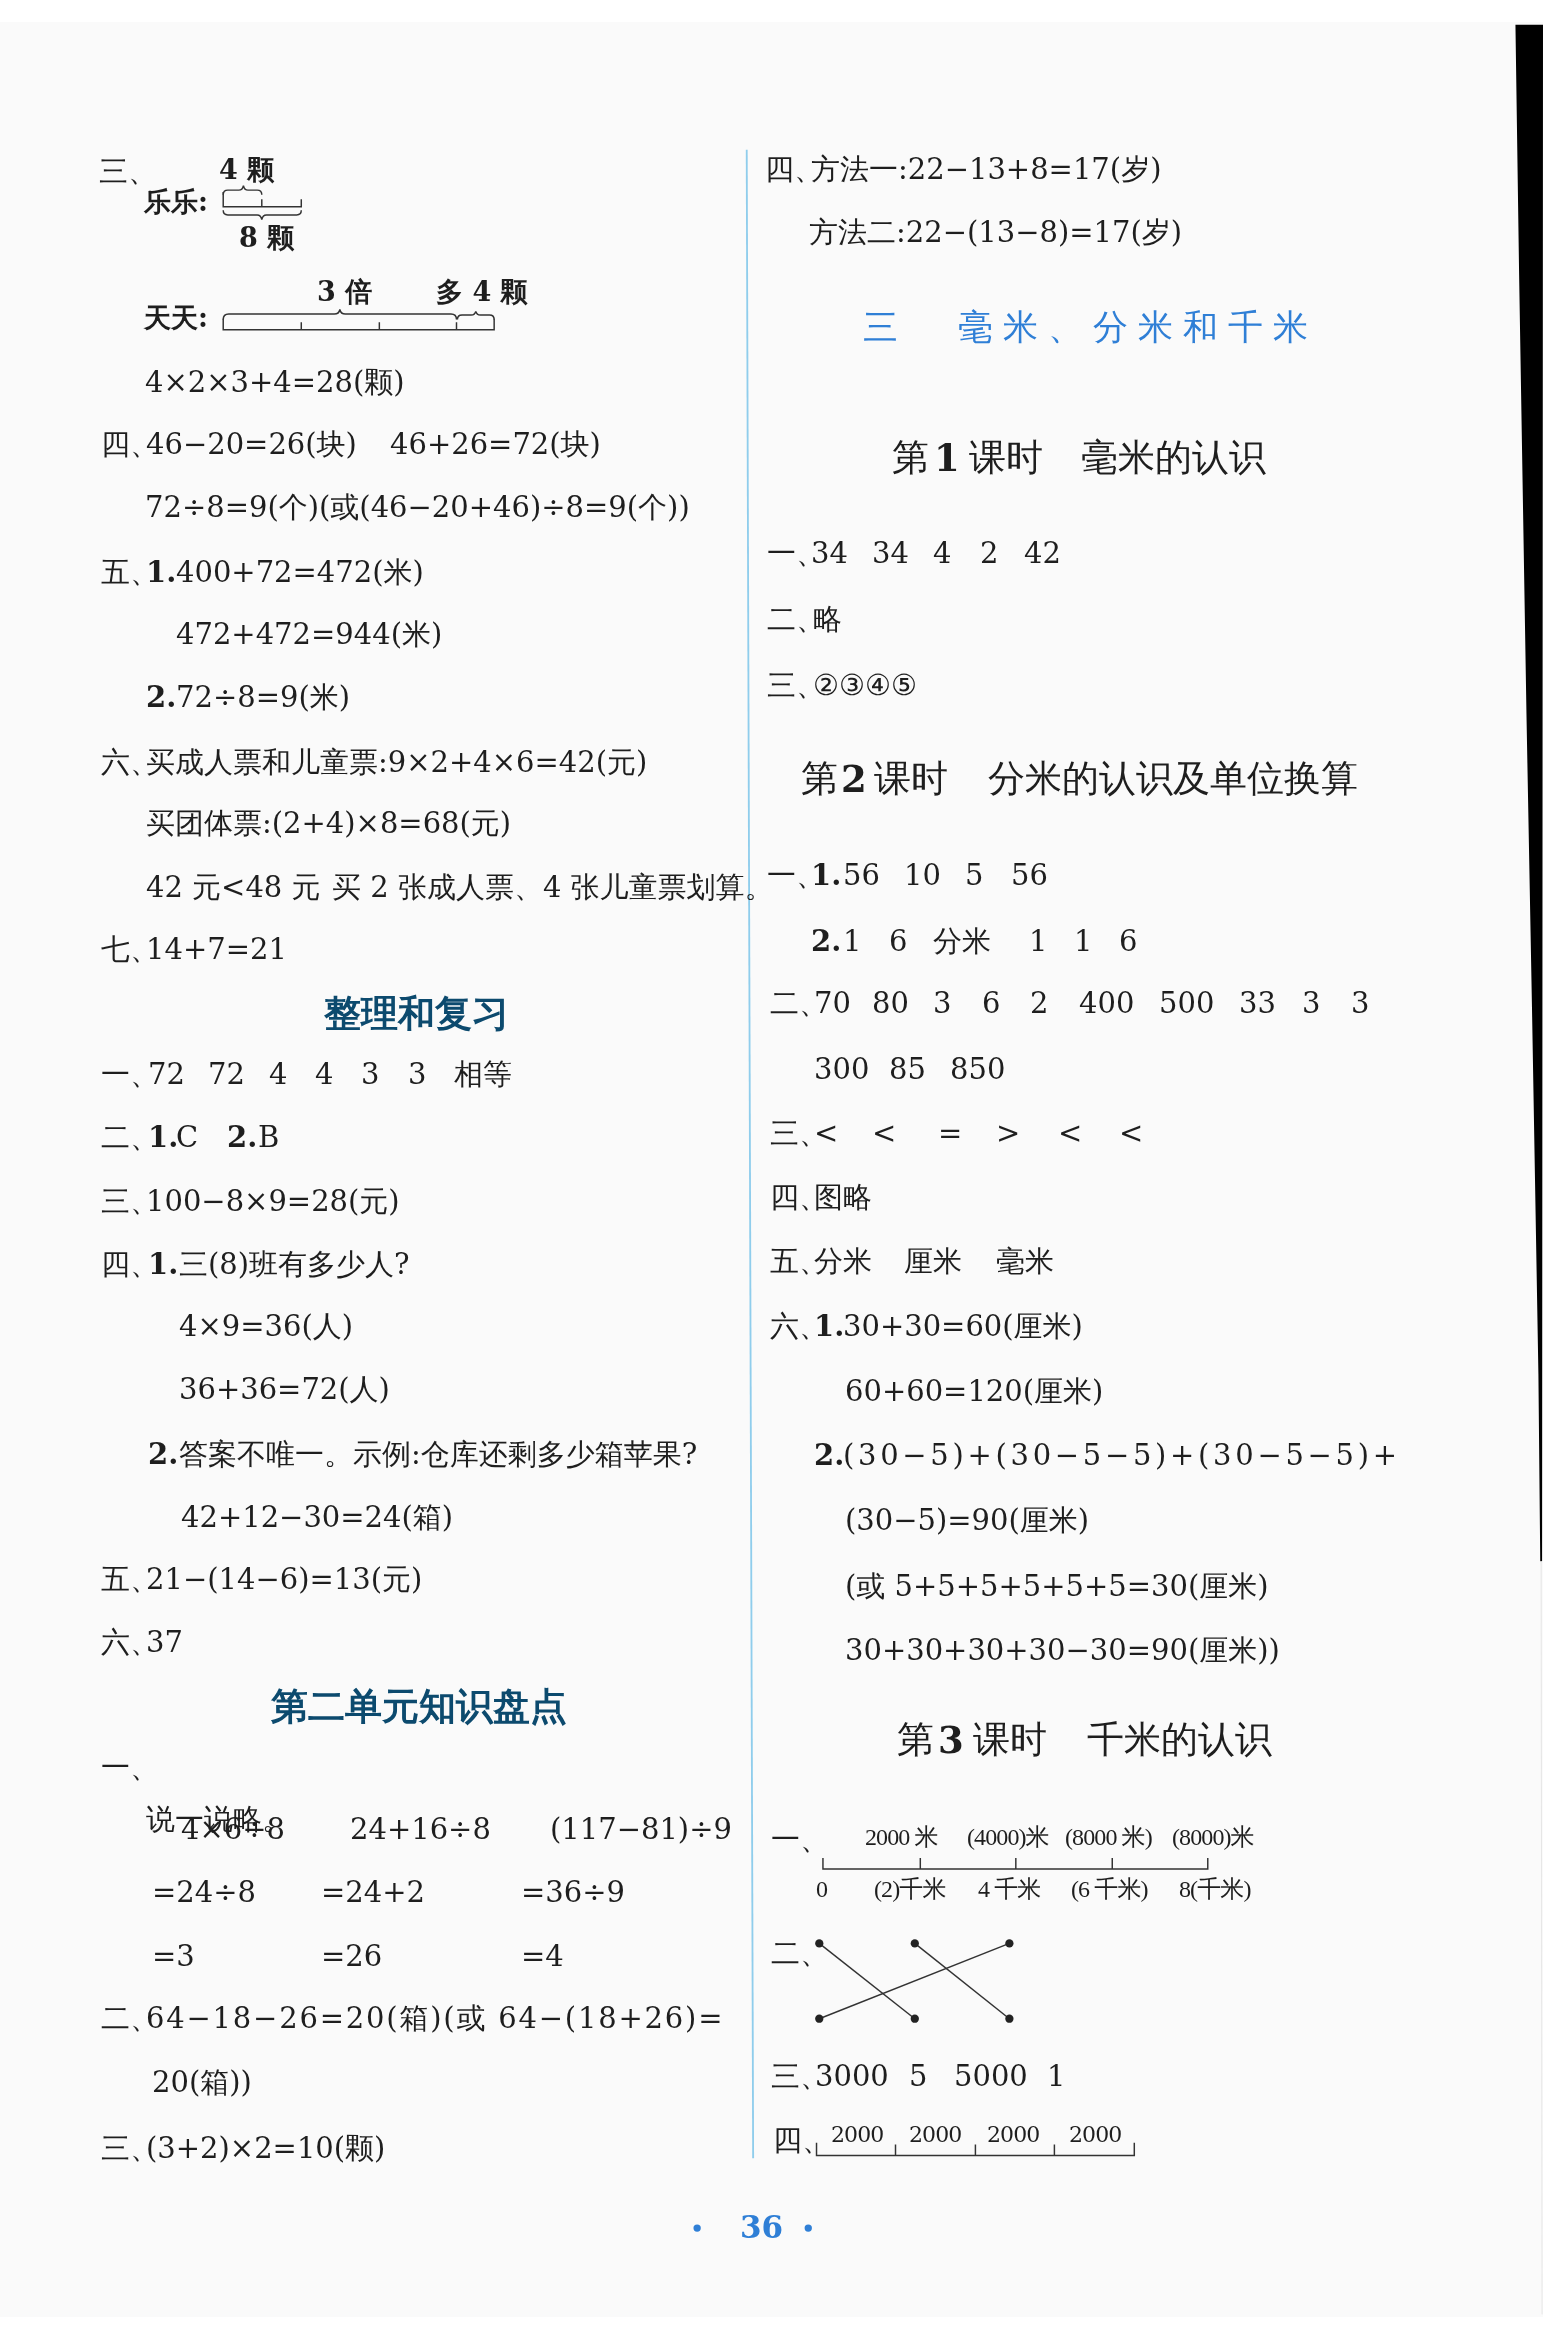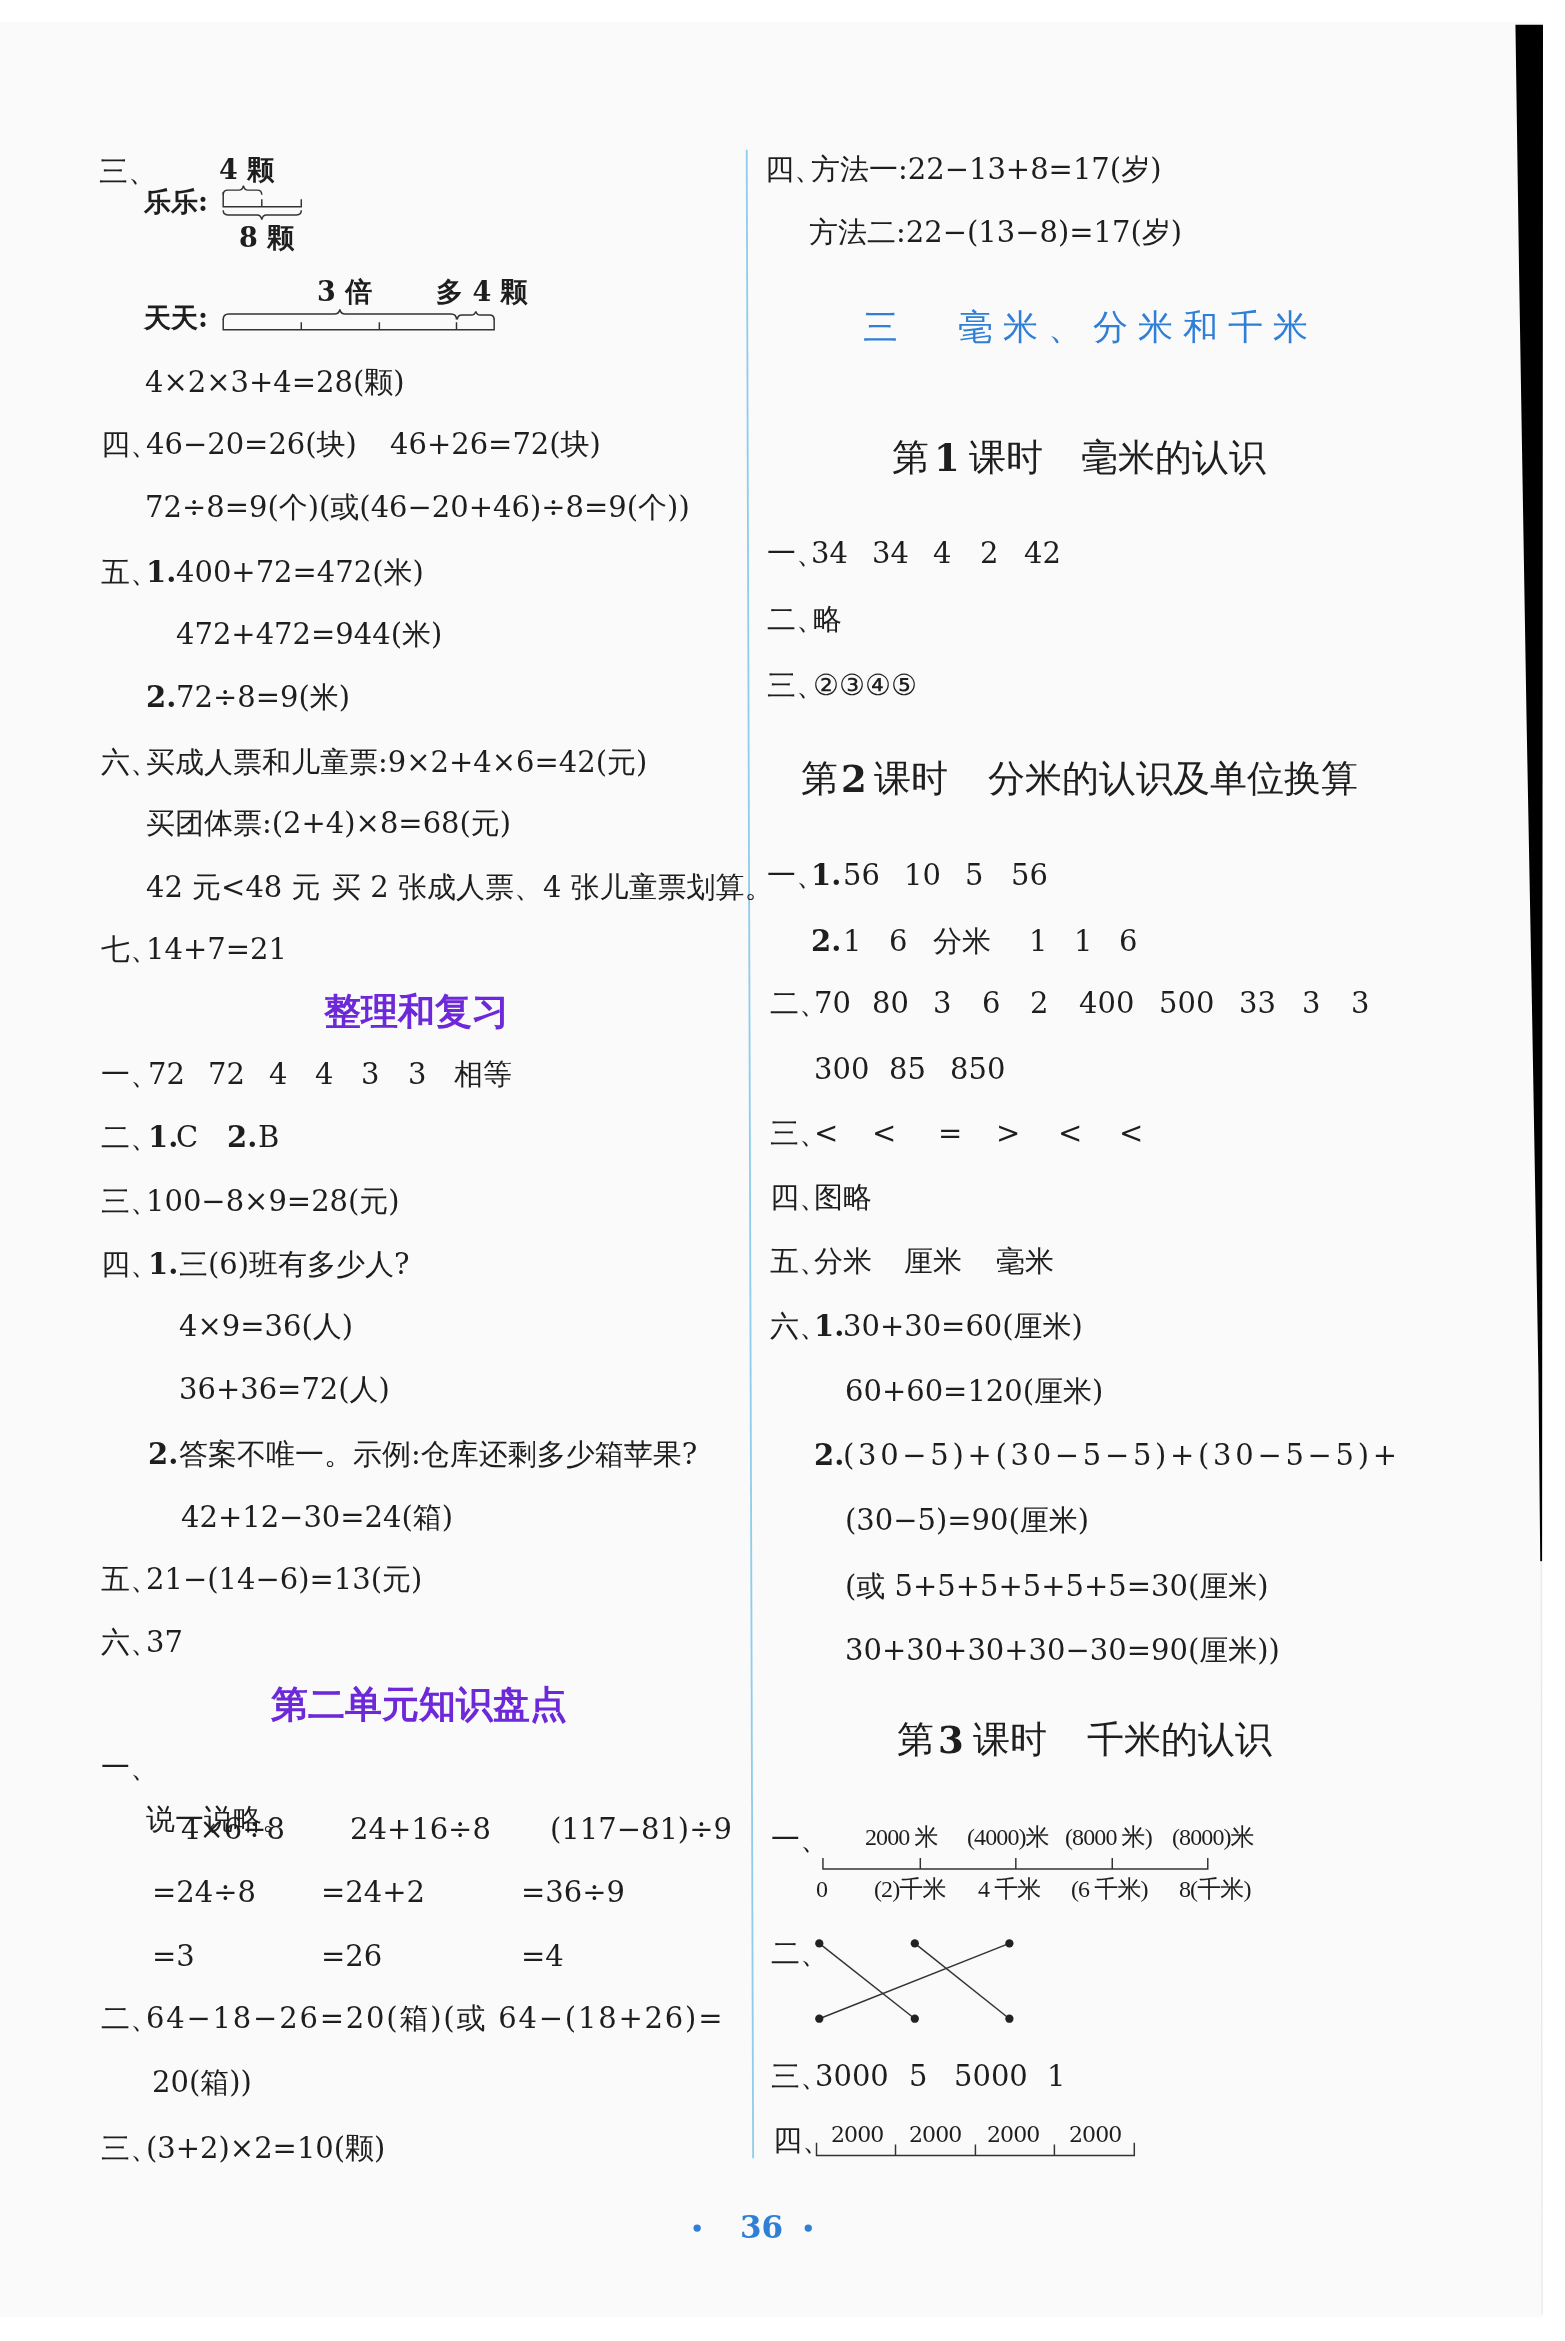--- a/index.html
+++ b/index.html
@@ -15,22 +15,22 @@
     .overlay { position: absolute; left: 0; top: 0; pointer-events: none; }
     .t {
       position: absolute; font-size: 29px; line-height: 37px; height: 37px;
       white-space: nowrap;
     }
     .s { font-size: 27px; line-height: 33px; height: 33px; font-weight: bold; }
     .nl { font-size: 24px; line-height: 29px; height: 29px; letter-spacing: -0.9px; font-family: Liberation Serif, serif; }
     .seg { font-size: 22px; line-height: 27.5px; height: 27.5px; letter-spacing: -0.9px; }
     .b { font-weight: bold; }
     .h-blue {
-      font-family: Liberation Mono, monospace; font-weight: bold;
-      color: #6d28d9; font-size: 37px; line-height: 44px; height: 44px;
+      font-family: Liberation Sans, sans-serif; font-weight: bold;
+      color: #0c4a6e; font-size: 37px; line-height: 44px; height: 44px;
     }
     .h-unit {
       color: #2f7fd6; font-size: 35px; line-height: 42px; height: 42px;
       letter-spacing: 10px;
     }
     .h-lesson { font-size: 37px; line-height: 44px; height: 44px; }
     .pnum {
       color: #2f7fd6; font-weight: bold; font-size: 31px; line-height: 37px; height: 37px;
     }
     .ls2 { letter-spacing: 1.8px; }
@@ -130,21 +130,21 @@
   <div class="t b" style="left:148px;top:1119px">1.</div>
   <div class="t" style="left:176px;top:1119px">C</div>
   <div class="t b" style="left:227px;top:1119px">2.</div>
   <div class="t" style="left:258px;top:1119px">B</div>
 
   <div class="t" style="left:101px;top:1183px">三、</div>
   <div class="t" style="left:146px;top:1183px">100−8×9=28(元)</div>
 
   <div class="t" style="left:101px;top:1246px">四、</div>
   <div class="t b" style="left:148px;top:1246px">1.</div>
-  <div class="t" style="left:179px;top:1246px">三(6)班有多少人?</div>
+  <div class="t" style="left:179px;top:1246px">三(8)班有多少人?</div>
   <div class="t" style="left:179px;top:1308px">4×9=36(人)</div>
   <div class="t" style="left:179px;top:1371px">36+36=72(人)</div>
   <div class="t b" style="left:148px;top:1436px">2.</div>
   <div class="t" style="left:179px;top:1436px">答案不唯一。示例:仓库还剩多少箱苹果?</div>
   <div class="t" style="left:181px;top:1499px">42+12−30=24(箱)</div>
 
   <div class="t" style="left:101px;top:1561px">五、</div>
   <div class="t" style="left:146px;top:1561px">21−(14−6)=13(元)</div>
 
   <div class="t" style="left:101px;top:1624px">六、</div>

